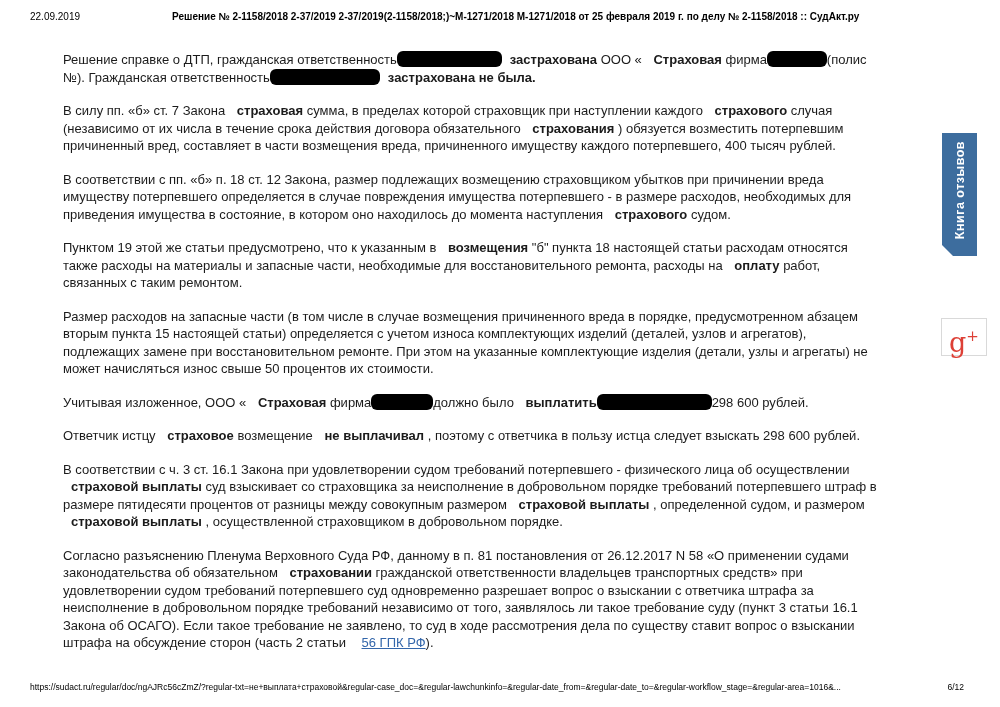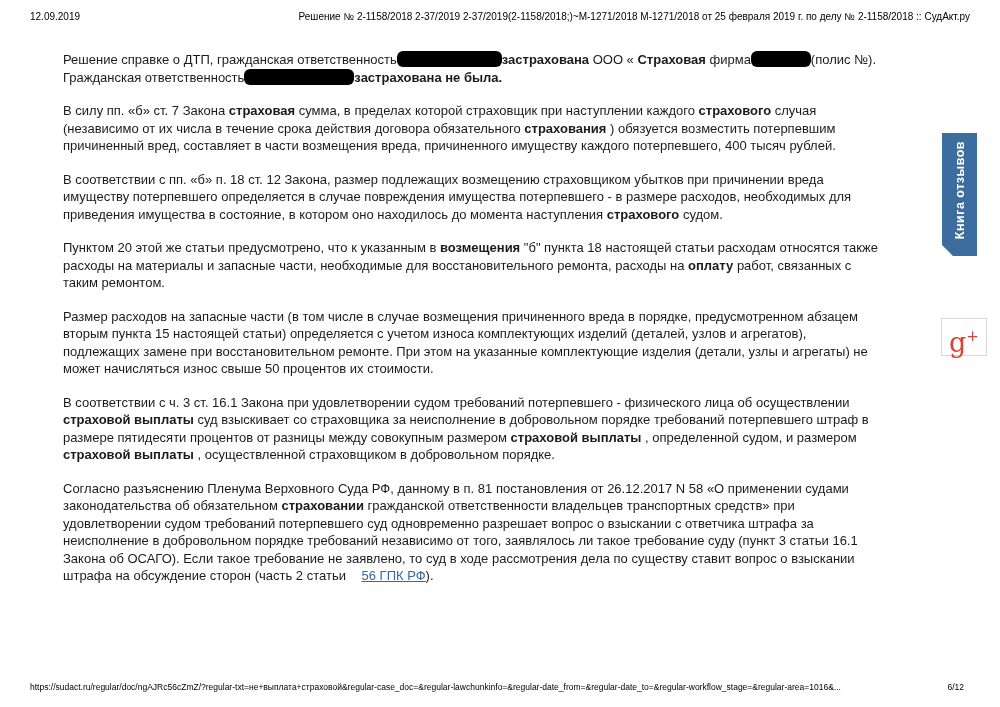--- a/index.html
+++ b/index.html
@@ -13,30 +13,30 @@
     overflow: hidden;
   }
 
   
   .print-header {
     position: absolute; top: 11px; left: 30px; right: 30px;
     font-size: 10px; color: #000;
     display: flex; align-items: baseline;
   }
   .ph-date { flex: 0 0 auto; }
-  .ph-title { flex: 1 1 auto; text-align: right; padding-left: 40px; white-space: nowrap; overflow: hidden; }
+  .ph-title { flex: 1 1 auto; text-align: left; padding-left: 92px; white-space: nowrap; overflow: hidden; font-weight: bold; }
 
   
   .doc {
     position: absolute; top: 51px; left: 63px; width: 819px;
     font-size: 13px; line-height: 17.5px;
     text-align: left;
   }
   .para { margin: 0 0 16px 0; }
-  .para b { font-weight: bold; }
+  .para b { font-weight: bold; margin-left: 8px; }
   .redact {
     display: inline-block;
     height: 16px;
     background: #000000;
     border-radius: 6px;
     vertical-align: -3px;
   }
   .doc-link { color: #3366aa; text-decoration: underline; margin-left: 12px; }
 
   
@@ -84,30 +84,32 @@
     font-size: 8.5px; color: #000;
     display: flex; align-items: baseline;
   }
   .pf-url { flex: 1 1 auto; white-space: nowrap; overflow: hidden; margin-right: 14px; }
   .pf-page { flex: 0 0 auto; text-align: center; }
 </style>
 </head>
 <body>
 
 <div class="print-header">
-  <span class="ph-date">12.09.2019</span>
+  <span class="ph-date">22.09.2019</span>
   <span class="ph-title">Решение № 2-1158/2018 2-37/2019 2-37/2019(2-1158/2018;)~М-1271/2018 М-1271/2018 от 25 февраля 2019 г. по делу № 2-1158/2018 :: СудАкт.ру</span>
 </div>
 
 <div class="doc" id="doc">
     <p class="para"><span>Решение справке о ДТП, гражданская ответственность</span><span class="redact" style="width: 105px;"></span><b>застрахована</b><span> ООО « </span><b>Страховая</b><span> фирма</span><span class="redact" style="width: 60px;"></span><span>(полис №). Гражданская ответственность</span><span class="redact" style="width: 110px;"></span><b>застрахована не была.</b></p>
     <p class="para"><span>В силу пп. «б» ст. 7 Закона </span><b>страховая</b><span> сумма, в пределах которой страховщик при наступлении каждого </span><b>страхового</b><span> случая (независимо от их числа в течение срока действия договора обязательного </span><b>страхования</b><span> ) обязуется возместить потерпевшим причиненный вред, составляет в части возмещения вреда, причиненного имуществу каждого потерпевшего, 400 тысяч рублей.</span></p>
     <p class="para"><span>В соответствии с пп. «б» п. 18 ст. 12 Закона, размер подлежащих возмещению страховщиком убытков при причинении вреда имуществу потерпевшего определяется в случае повреждения имущества потерпевшего - в размере расходов, необходимых для приведения имущества в состояние, в котором оно находилось до момента наступления </span><b>страхового</b><span> судом.</span></p>
-    <p class="para"><span>Пунктом 20 этой же статьи предусмотрено, что к указанным в </span><b>возмещения</b><span> "б" пункта 18 настоящей статьи расходам относятся также расходы на материалы и запасные части, необходимые для восстановительного ремонта, расходы на </span><b>оплату</b><span> работ, связанных с таким ремонтом.</span></p>
+    <p class="para"><span>Пунктом 19 этой же статьи предусмотрено, что к указанным в </span><b>возмещения</b><span> "б" пункта 18 настоящей статьи расходам относятся также расходы на материалы и запасные части, необходимые для восстановительного ремонта, расходы на </span><b>оплату</b><span> работ, связанных с таким ремонтом.</span></p>
     <p class="para"><span>Размер расходов на запасные части (в том числе в случае возмещения причиненного вреда в порядке, предусмотренном абзацем вторым пункта 15 настоящей статьи) определяется с учетом износа комплектующих изделий (деталей, узлов и агрегатов), подлежащих замене при восстановительном ремонте. При этом на указанные комплектующие изделия (детали, узлы и агрегаты) не может начисляться износ свыше 50 процентов их стоимости.</span></p>
+    <p class="para"><span>Учитывая изложенное, ООО « </span><b>Страховая</b><span> фирма</span><span class="redact" style="width: 62px;"></span><span>должно было </span><b>выплатить</b><span class="redact" style="width: 115px;"></span><span>298 600 рублей.</span></p>
+    <p class="para"><span>Ответчик истцу </span><b>страховое</b><span> возмещение </span><b>не выплачивал</b><span> , поэтому с ответчика в пользу истца следует взыскать 298 600 рублей.</span></p>
     <p class="para"><span>В соответствии с ч. 3 ст. 16.1 Закона при удовлетворении судом требований потерпевшего - физического лица об осуществлении </span><b>страховой выплаты</b><span> суд взыскивает со страховщика за неисполнение в добровольном порядке требований потерпевшего штраф в размере пятидесяти процентов от разницы между совокупным размером </span><b>страховой выплаты</b><span> , определенной судом, и размером </span><b>страховой выплаты</b><span> , осуществленной страховщиком в добровольном порядке.</span></p>
     <p class="para"><span>Согласно разъяснению Пленума Верховного Суда РФ, данному в п. 81 постановления от 26.12.2017 N 58 «О применении судами законодательства об обязательном </span><b>страховании</b><span> гражданской ответственности владельцев транспортных средств» при удовлетворении судом требований потерпевшего суд одновременно разрешает вопрос о взыскании с ответчика штрафа за неисполнение в добровольном порядке требований независимо от того, заявлялось ли такое требование суду (пункт 3 статьи 16.1 Закона об ОСАГО). Если такое требование не заявлено, то суд в ходе рассмотрения дела по существу ставит вопрос о взыскании штрафа на обсуждение сторон (часть 2 статьи </span><a class="doc-link" href="#">56 ГПК РФ</a><span>).</span></p>
   </div>
 
 <div class="feedback-tab">
   <span class="feedback-label">Книга отзывов</span>
 </div>
 
 <div class="gplus">
   <span class="gplus-glyph"><span>g</span><span class="gplus-plus">+</span></span>

